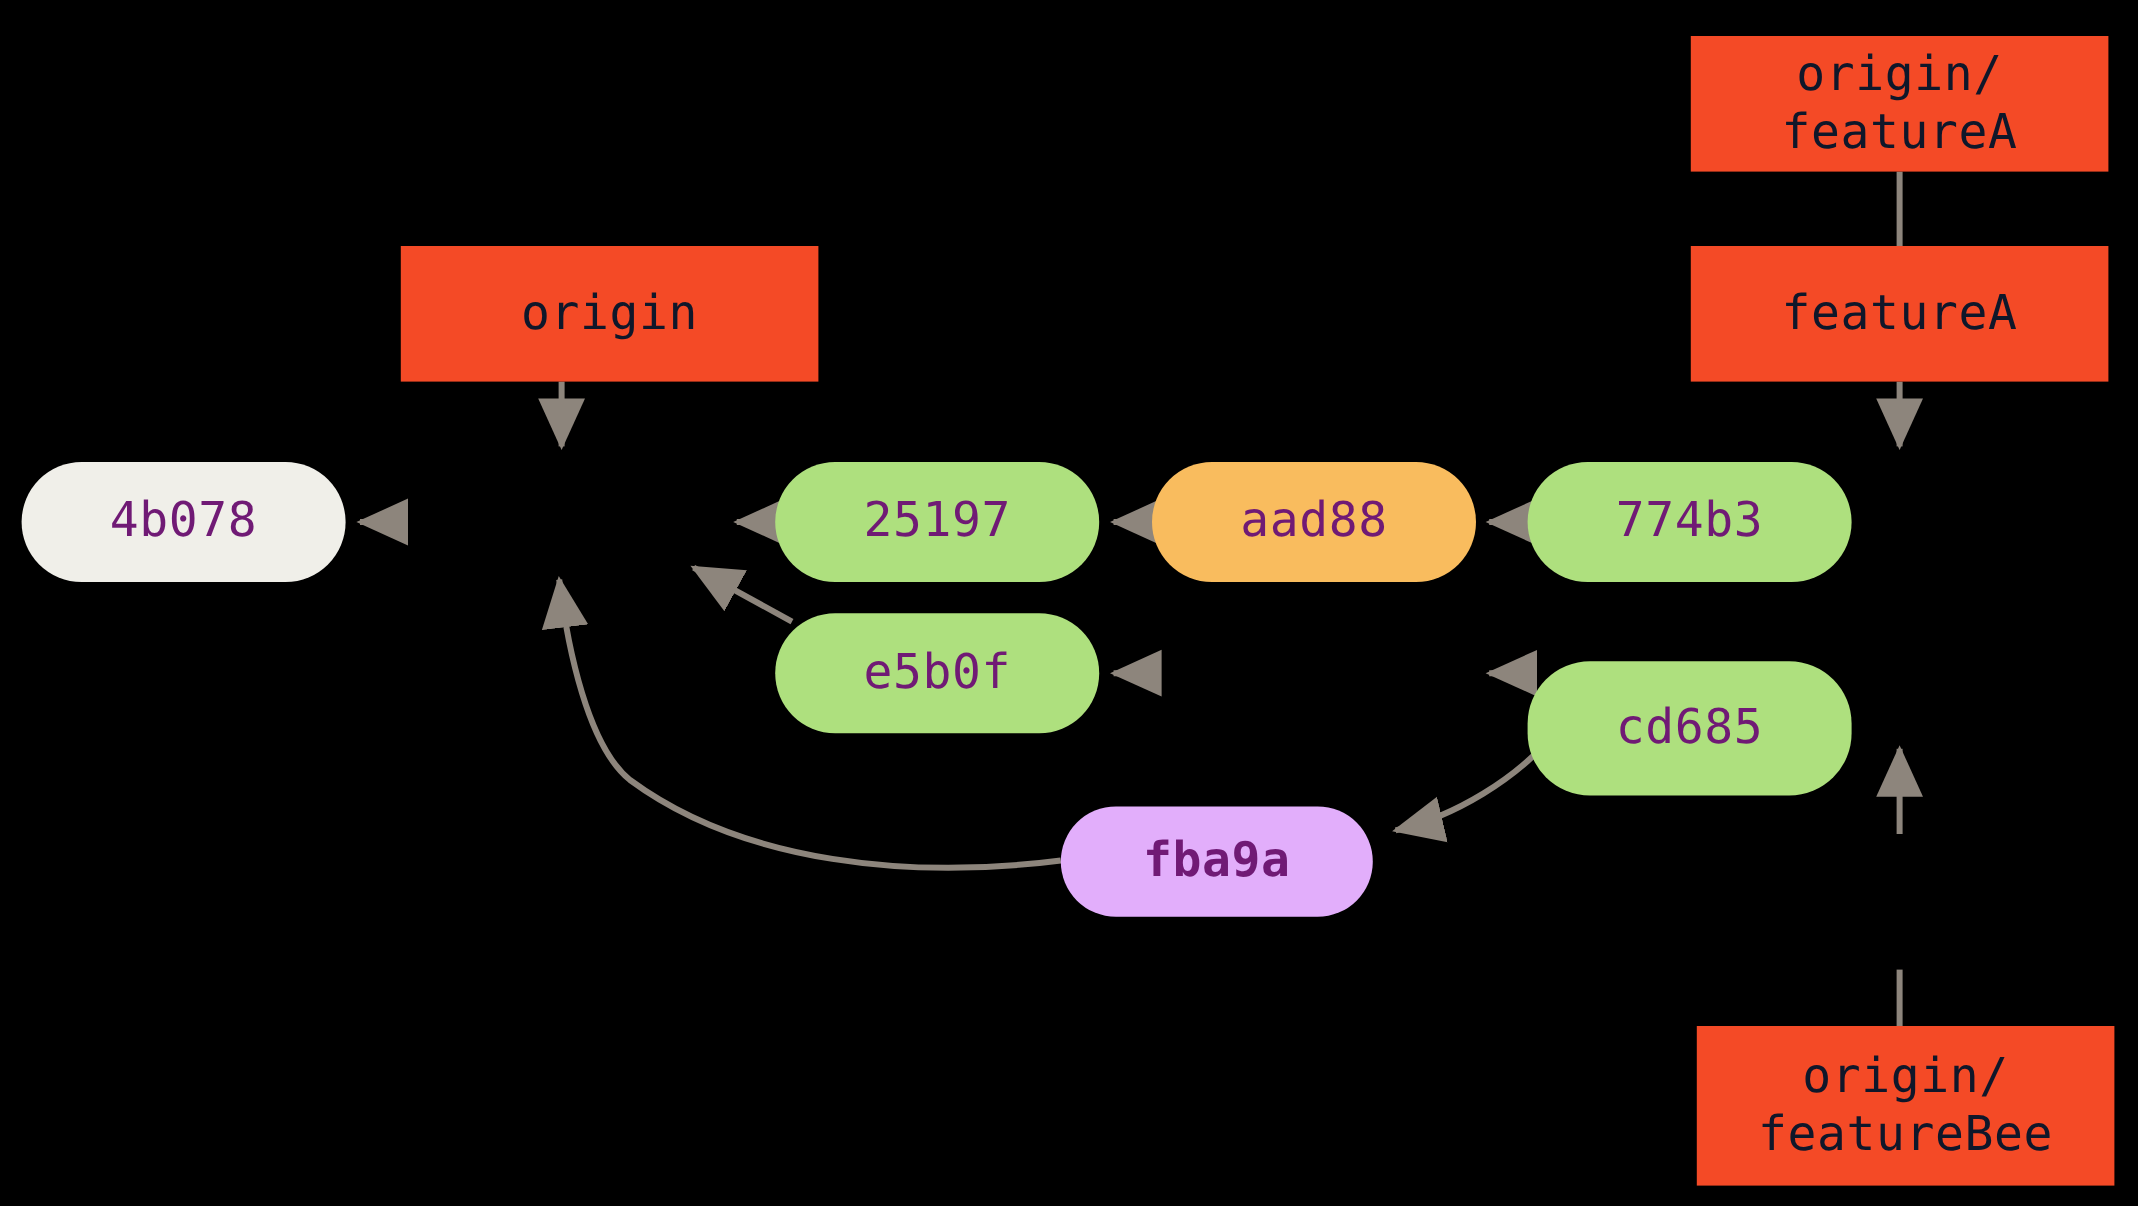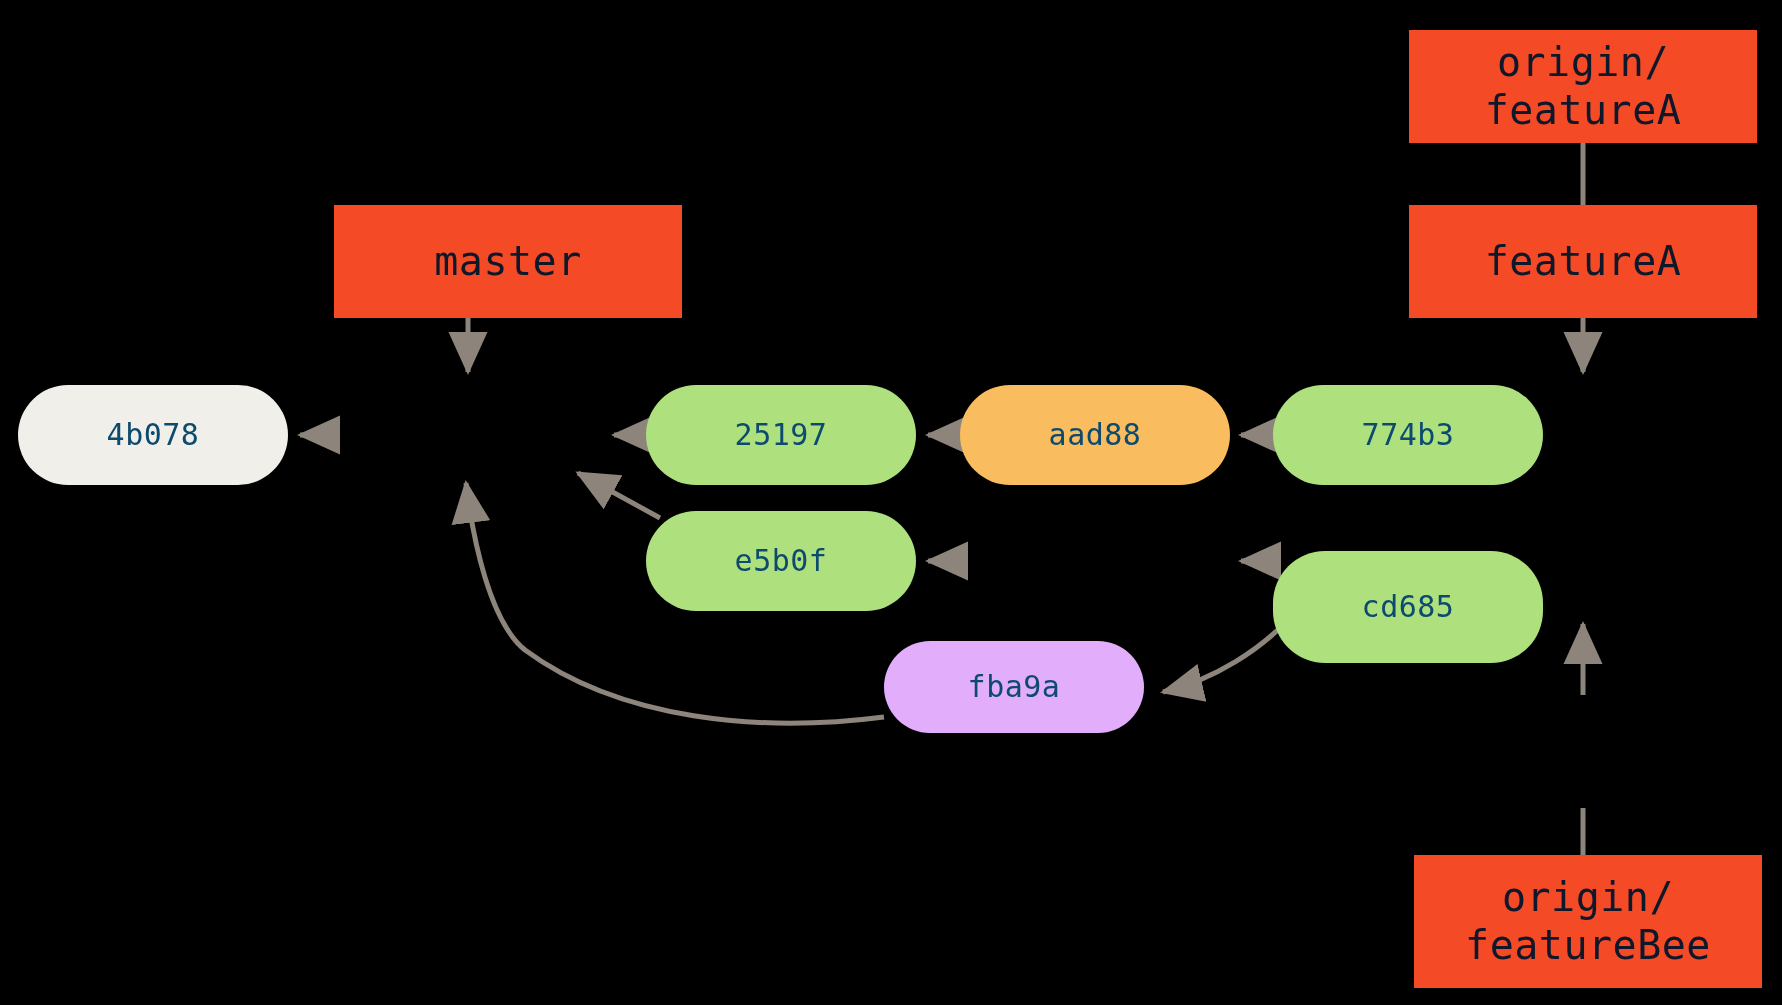--- a/index.html
+++ b/index.html
@@ -30,22 +30,22 @@
     display: flex;
     align-items: center;
     justify-content: center;
     box-sizing: border-box;
     text-align: center;
     line-height: 1.18;
     white-space: pre-line;
   }
   .commit {
     border-radius: 52px;
-    color: #0c4a6e;
-    font-size: 30px;
+    color: #701a75;
+    font-size: 40px;
     letter-spacing: 0.5px;
   }
   .commit.c-default { background: #f0efe9; }
   .commit.c-green   { background: #aee07e; }
   .commit.c-orange  { background: #f9bc5e; }
   .commit.c-purple  { background: #e2aefb; }
   .branch {
     border-radius: 0;
     color: #0f172a;
     font-size: 40px;
@@ -101,26 +101,26 @@
 
   <div class="node commit c-orange" style="left:960px; top:385px; width:270px; height:100px;">aad88</div>
 
   <div class="node commit c-green" style="left:1273px; top:385px; width:270px; height:100px;">774b3</div>
 
   <div class="node commit c-green" style="left:646px; top:511px; width:270px; height:100px;">e5b0f</div>
 
 
   <div class="node commit c-green" style="left:1273px; top:511px; width:270px; height:112px;margin-top:40px;">cd685</div>
 
-  <div class="node commit c-purple" style="left:884px; top:641px; width:260px; height:92px;">fba9a</div>
+  <div class="node commit c-purple" style="left:884px; top:672px; width:260px; height:92px;font-weight:bold;">fba9a</div>
 
   <div class="node branch" style="left:1409px; top:30px; width:348px; height:113px;">origin/
 featureA</div>
 
   <div class="node branch" style="left:1409px; top:205px; width:348px; height:113px;">featureA</div>
 
-  <div class="node branch" style="left:334px; top:205px; width:348px; height:113px;">master</div>
+  <div class="node branch" style="left:334px; top:205px; width:348px; height:113px;">origin</div>
 
 
   <div class="node branch" style="left:1414px; top:855px; width:348px; height:133px;">origin/
 featureBee</div>
 
 </div>
 
 </body></html>

